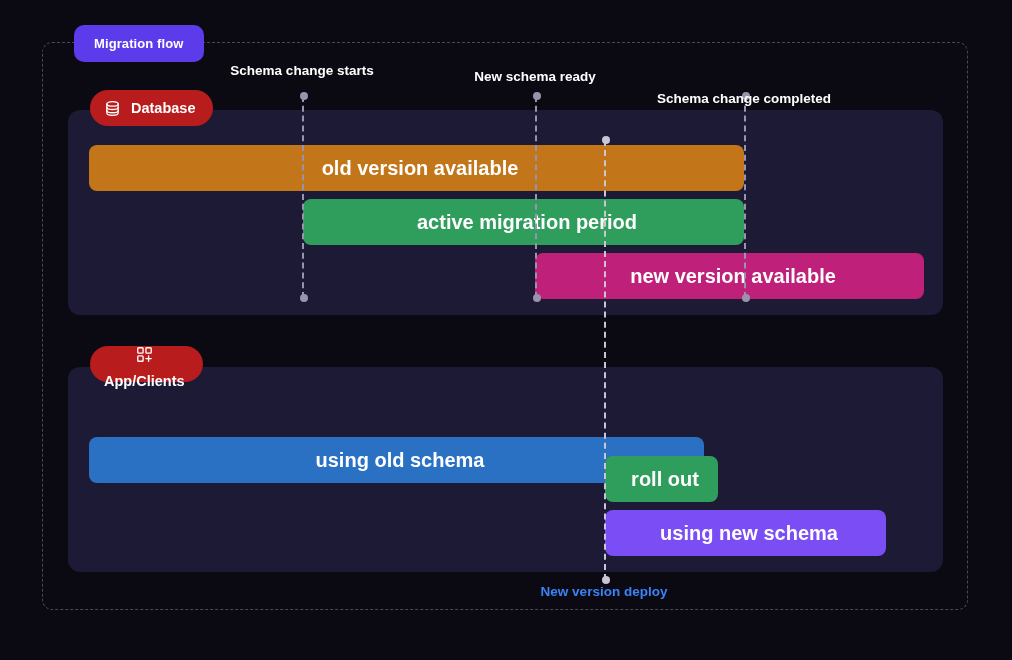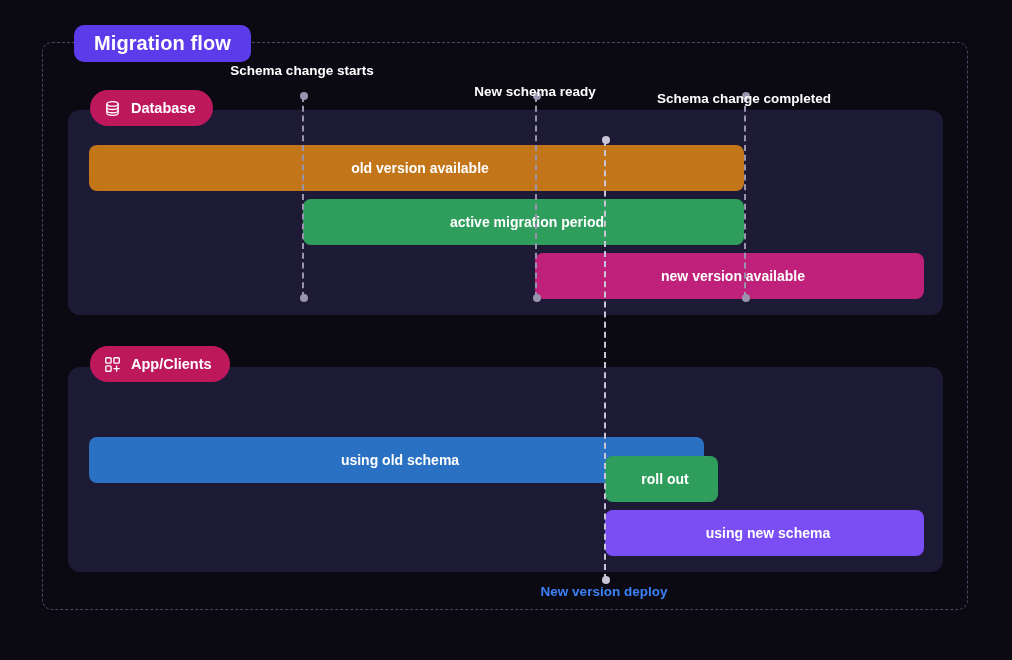--- a/index.html
+++ b/index.html
@@ -27,21 +27,21 @@
   
   .flow-chip {
     position: absolute;
     left: 74px; top: 25px;
     height: 37px;
     padding: 0 20px;
     display: flex; align-items: center;
     background: #5b3bea;
     border-radius: 10px;
     color: #ffffff;
-    font-size: 20px; font-weight: bold;
+    font-size: 13px; font-weight: bold;
     letter-spacing: .1px;
     z-index: 6;
   }
 
   
   .lane {
     position: absolute;
     left: 68px;
     width: 875px;
     background: #1d1a36;
@@ -49,28 +49,28 @@
   }
   .lane.db   { top: 110px; height: 205px; }
   .lane.app  { top: 367px; height: 205px; }
 
   
   .lane-chip {
     position: absolute;
     height: 36px;
     padding: 0 18px 0 14px;
     display: flex; align-items: center; gap: 10px;
-    background: #be185d;
+    background: #b91c1c;
     border-radius: 18px;
     color: #ffffff;
     font-size: 14.5px; font-weight: bold;
     z-index: 6;
   }
   .lane-chip.db  { left: 90px; top: 90px; }
-  .lane-chip.app { left: 90px; top: 346px; }
+  .lane-chip.app { left: 90px; top: 346px; flex-direction: column; }
   .lane-chip .ic { display: flex; align-items: center; }
 
   
   .milestone {
     position: absolute;
     color: #ffffff;
     font-size: 13.5px; font-weight: bold;
     white-space: nowrap;
     transform: translateX(-50%);
     z-index: 5;
@@ -99,21 +99,21 @@
     z-index: 7;
   }
 
   
   .bar {
     position: absolute;
     height: 46px;
     border-radius: 8px;
     display: flex; align-items: center; justify-content: center;
     color: #ffffff;
-    font-size: 14px; font-weight: bold;
+    font-size: 20px; font-weight: bold;
     z-index: 3;
     white-space: nowrap;
     padding-left: 7px;
   }
 
   
   .deploy-label {
     position: absolute;
     color: #3b82f6;
     font-size: 13.5px; font-weight: bold;
@@ -155,21 +155,21 @@
         <rect x="2.5" y="2.5" width="7.5" height="7.5" rx="1.2"></rect>
         <rect x="14" y="2.5" width="7.5" height="7.5" rx="1.2"></rect>
         <rect x="2.5" y="14" width="7.5" height="7.5" rx="1.2"></rect>
         <path d="M17.75 14v7.5M14 17.75h7.5"></path>
       </svg>
     </span>
     <span>App/Clients</span>
   </div>
 
   <div class="milestone" id="ms0" style="left: 302px; top: 63px;">Schema change starts</div>
-  <div class="milestone" id="ms1" style="left: 535px; top: 84px;">New schema ready</div>
+  <div class="milestone" id="ms1" style="left: 535px; top: 69px;">New schema ready</div>
   <div class="milestone" id="ms2" style="left: 744px; top: 75px; margin-top: 16px;">Schema change completed</div>
 
   <div class="guide" id="g0" style="left: 302px; top: 96px; height: 202px; border-left-color: rgb(154, 147, 173);">
     <span class="dot top" style="background: rgb(154, 147, 173);"></span>
     <span class="dot bot" style="background: rgb(154, 147, 173);"></span>
   </div>
   <div class="guide" id="g1" style="left: 535px; top: 96px; height: 202px; border-left-color: rgb(154, 147, 173);">
     <span class="dot top" style="background: rgb(154, 147, 173);"></span>
     <span class="dot bot" style="background: rgb(154, 147, 173);"></span>
   </div>
@@ -190,19 +190,19 @@
   </div>
   <div class="bar" id="b1" style="left: 303px; width: 441px; top: 199px; background: rgb(47, 158, 92);">
     <span>active migration period</span>
   </div>
   <div class="bar" id="b3" style="left: 89px; width: 615px; top: 402px; background: rgb(42, 113, 196); margin-top: 35px;">
     <span>using old schema</span>
   </div>
   <div class="bar" id="b4" style="left: 605px; width: 113px; top: 456px; background: rgb(47, 158, 92);">
     <span>roll out</span>
   </div>
-  <div class="bar" id="b5" style="left: 605px; width: 319px; top: 510px; background: rgb(123, 77, 245); align-items: center;">
+  <div class="bar" id="b5" style="left: 605px; width: 281px; top: 510px; background: rgb(123, 77, 245); align-items: center;">
     <span>using new schema</span>
   </div>
 
   <div class="deploy-label" id="deploy-lbl" style="left: 604px; top: 584px;">New version deploy</div>
 
 </div>
 
 </body></html>

